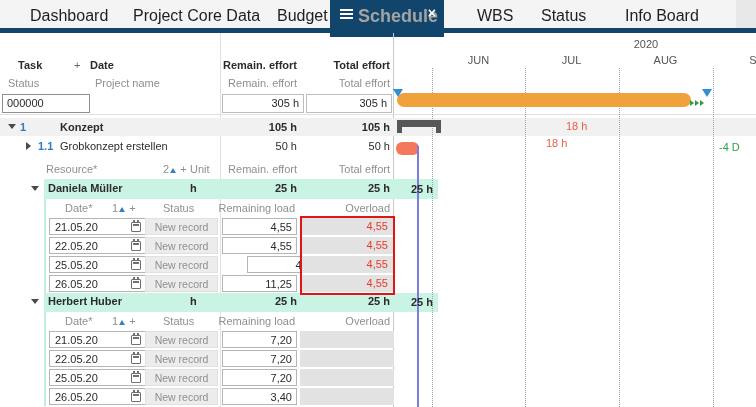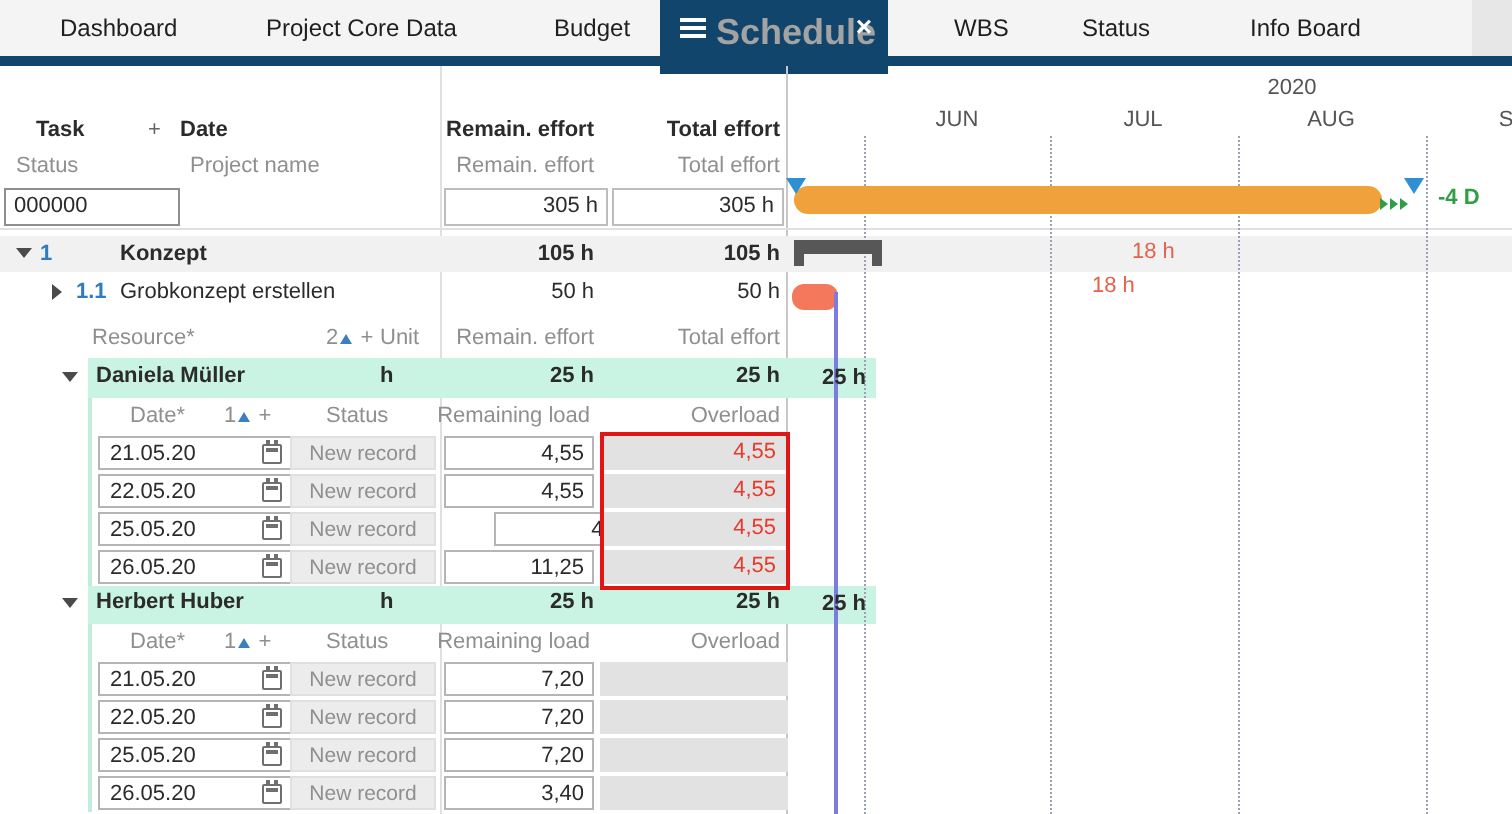--- a/index.html
+++ b/index.html
@@ -1,21 +1,21 @@
 <!DOCTYPE html>
 <html><head>
 <meta charset="utf-8">
 <style>
   html,body{margin:0;padding:0;}
   #app{position:relative;width:756px;height:407px;background:#fff;overflow:hidden;
        font-family:"Liberation Sans","DejaVu Sans",sans-serif;font-size:11px;color:#2b2b2b;}
   .abs{position:absolute;}
   
   .tabbar{left:0;top:0;width:756px;height:28px;background:#f4f4f4;}
-  .tab{position:absolute;top:7px;font-size:12px;color:#1f1f1f;cursor:default;white-space:nowrap;}
+  .tab{position:absolute;top:7px;font-size:16px;color:#1f1f1f;cursor:default;white-space:nowrap;}
   .corner{left:736px;top:0;width:20px;height:28px;background:#e7e7e7;}
   .navstrip{left:0;top:28px;width:756px;height:5px;background:#11456b;}
   .activetab{left:330px;top:0;width:114px;height:37px;background:#11456b;color:#fff;}
   .activetab .lbl{position:absolute;left:28px;top:6px;font-size:18px;font-weight:bold;color:#a3a3a3;}
   .activetab .sub{position:absolute;left:0;top:23px;width:100%;text-align:center;font-size:9.5px;color:#d8e4ee;}
   .burger{position:absolute;left:10px;top:9px;width:13px;height:2px;background:#fff;box-shadow:0 4px 0 #fff,0 8px 0 #fff;}
   .closex{position:absolute;right:8px;top:5px;font-size:14px;font-weight:bold;color:#fff;}
   
   .vline{width:1px;background:#e0e0e0;}
   .hline{height:1px;background:#e0e0e0;}
@@ -50,21 +50,21 @@
   .month{position:absolute;top:54px;width:93px;text-align:center;color:#555;font-size:11px;}
   .todayline{left:417px;top:146px;width:2px;height:261px;background:#7b7be0;z-index:4;}
   .pbar{left:397px;top:93px;width:294px;height:14px;background:#f0a13b;border-radius:7px;z-index:3;}
   .mark-d{width:0;height:0;border-left:5px solid transparent;border-right:5px solid transparent;border-top:8px solid #2e8fd2;z-index:5;}
   .bracket{left:397px;top:120px;width:44px;height:7px;background:#575757;z-index:3;}
   .bracket::before{content:"";position:absolute;left:0;top:0;width:5px;height:13px;background:#575757;}
   .bracket::after{content:"";position:absolute;right:0;top:0;width:5px;height:13px;background:#575757;}
   .tbar{left:396px;top:142px;width:23px;height:13px;background:#f4795c;border-radius:6px;z-index:3;}
   .loadlbl{position:absolute;color:#e8604a;font-size:11px;z-index:6;}
   .garr{display:inline-block;width:0;height:0;border-top:3px solid transparent;border-bottom:3px solid transparent;border-left:4px solid #2f9e44;margin-right:1px;}
-  .delta{color:#2f9e44;font-weight:bold;}
+  .delta{color:#2f9e44;font-weight:normal;margin-top:48px;}
   .gmint{left:393px;width:45px;height:20px;background:#c9f3e3;}
   .gmint span{position:relative;z-index:5;display:block;text-align:right;padding-right:5px;line-height:20px;font-weight:bold;}
 </style>
 </head>
 <body>
 
 <div id="app">
 
   <div class="abs tabbar"></div>
   <div class="abs corner"></div>

